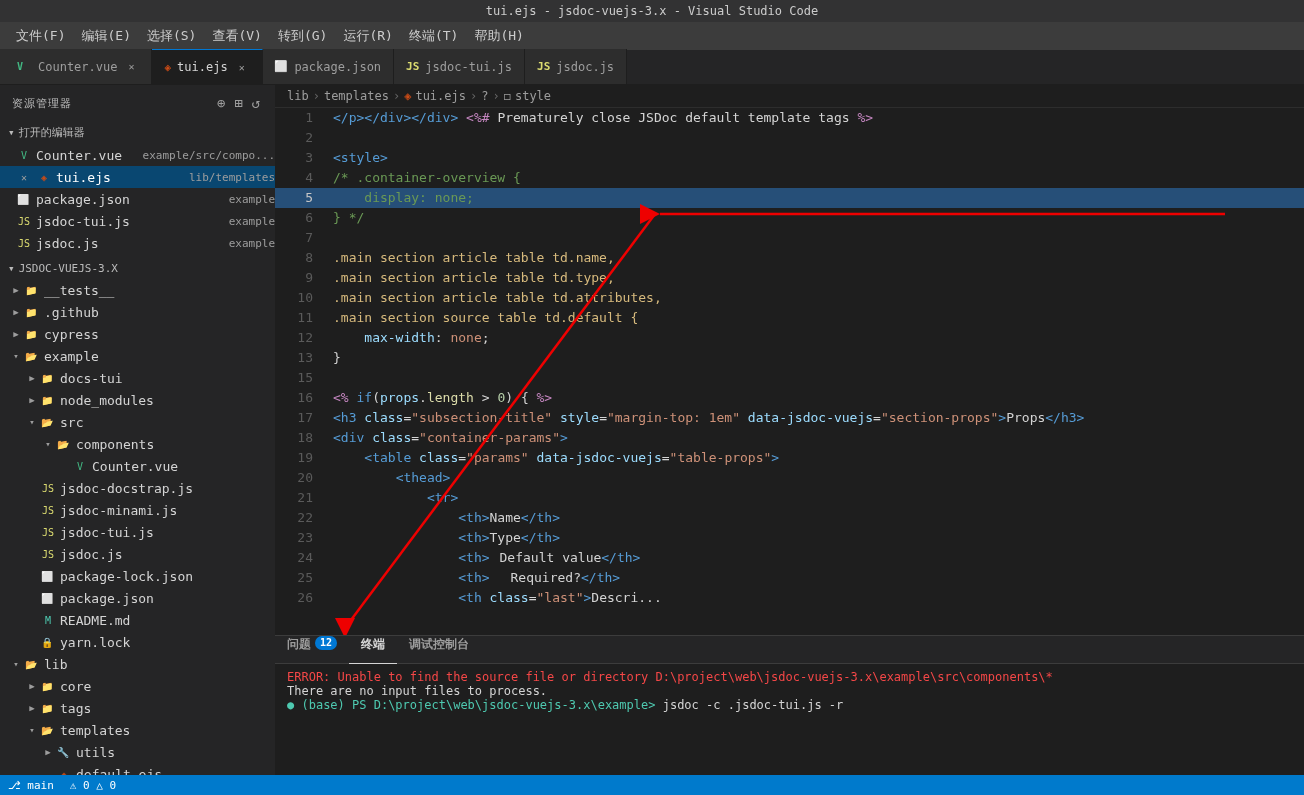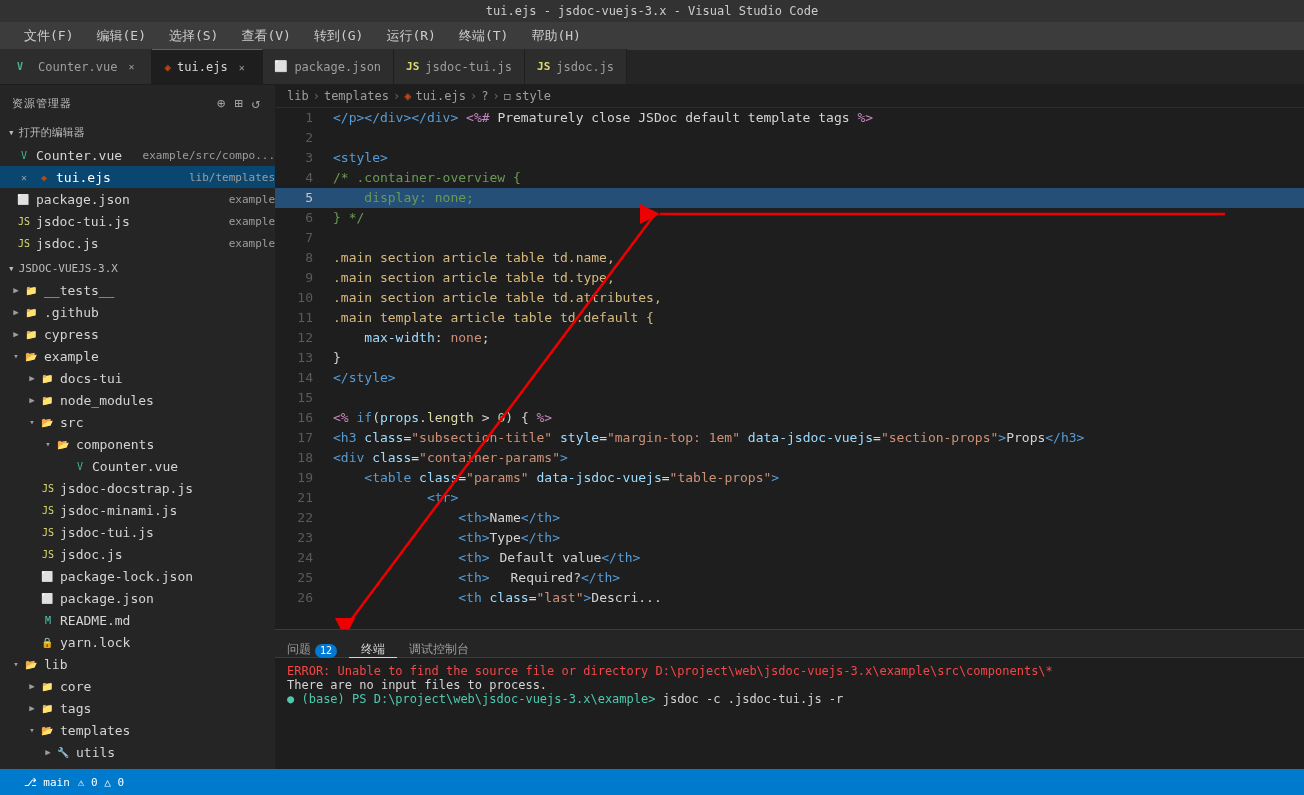--- a/index.html
+++ b/index.html
@@ -16,22 +16,22 @@
       color: #ccc;
       flex-shrink: 0;
     }
 
     
     .menu-bar {
       background: #3c3c3c;
       height: 28px;
       display: flex;
       align-items: center;
-      padding: 0 16px;
-      gap: 7px;
+      padding: 0 8px;
+      gap: 0;
       flex-shrink: 0;
     }
     .menu-item {
       color: #ccc;
       padding: 2px 8px;
       cursor: pointer;
       font-size: 13px;
     }
 
     
@@ -272,25 +272,26 @@
       background: #252526;
       height: 28px;
       align-items: center;
       border-bottom: 1px solid #3c3c3c;
       flex-shrink: 0;
     }
     .panel-tab {
       padding: 0 12px;
       height: 28px;
       display: flex;
-      align-items: flex-end;
+      align-items: flex-start;
       font-size: 12px;
       color: #9d9d9d;
       cursor: pointer;
       position: relative;
+      font-weight: bold;
     }
     .panel-tab.active {
       color: #d4d4d4;
     }
     .panel-tab.active::after {
       content: '';
       position: absolute;
       bottom: 0; left: 0; right: 0;
       height: 1px;
       background: #d4d4d4;
@@ -312,25 +313,25 @@
       overflow: auto;
       font-size: 12px;
       font-family: 'Consolas', monospace;
     }
     .terminal-error { color: #f44747; }
     .terminal-normal { color: #d4d4d4; }
     .terminal-prompt { color: #4ec9b0; }
 
     
     .status-bar {
-      height: 26px;
+      height: 20px;
       background: #007acc;
       display: flex;
       align-items: center;
-      padding: 0 24px;
+      padding: 0 8px;
       font-size: 11px;
       color: white;
       flex-shrink: 0;
     }
     .code-editor-wrapper {
       position: relative;
       flex: 1;
       overflow: hidden;
       display: flex;
       flex-direction: column;
@@ -645,37 +646,33 @@
                 <td class="line-content"><span class="selector-color">.main section article table td.type,</span></td>
               </tr>
 
               <tr class="code-row">
                 <td class="line-number">10</td>
                 <td class="line-content"><span class="selector-color">.main section article table td.attributes,</span></td>
               </tr>
 
               <tr class="code-row">
                 <td class="line-number">11</td>
-                <td class="line-content"><span class="selector-color">.main template article table td.default {</span></td>
+                <td class="line-content"><span class="selector-color">.main section source table td.default {</span></td>
               </tr>
 
               <tr class="code-row">
                 <td class="line-number">12</td>
                 <td class="line-content">    <span class="property-color">max-width</span><span class="punctuation">:</span> <span class="value-color">none</span><span class="punctuation">;</span></td>
               </tr>
 
               <tr class="code-row">
                 <td class="line-number">13</td>
                 <td class="line-content"><span class="punctuation">}</span></td>
               </tr>
 
-              <tr class="code-row">
-                <td class="line-number">14</td>
-                <td class="line-content"><span class="html-tag">&lt;/style&gt;</span></td>
-              </tr>
 
               <tr class="code-row">
                 <td class="line-number">15</td>
                 <td class="line-content"></td>
               </tr>
 
               <tr class="code-row">
                 <td class="line-number">16</td>
                 <td class="line-content"><span class="ejs-tag">&lt;%</span> <span style="color:#569cd6;">if</span><span class="punctuation">(</span><span class="kw-lightblue">props</span><span class="punctuation">.</span><span class="kw-yellow">length</span> <span class="punctuation">&gt;</span> <span style="color:#b5cea8;">0</span><span class="punctuation">)</span> <span class="punctuation">{</span> <span class="ejs-tag">%&gt;</span></td>
               </tr>
@@ -688,20 +685,24 @@
               <tr class="code-row">
                 <td class="line-number">18</td>
                 <td class="line-content"><span class="html-tag">&lt;div</span> <span class="html-attr">class</span><span class="punctuation">=</span><span class="html-str">"container-params"</span><span class="html-tag">&gt;</span></td>
               </tr>
 
               <tr class="code-row">
                 <td class="line-number">19</td>
                 <td class="line-content">    <span class="html-tag">&lt;table</span> <span class="html-attr">class</span><span class="punctuation">=</span><span class="html-str">"params"</span> <span class="html-attr">data-jsdoc-vuejs</span><span class="punctuation">=</span><span class="html-str">"table-props"</span><span class="html-tag">&gt;</span></td>
               </tr>
 
+              <tr class="code-row">
+                <td class="line-number">20</td>
+                <td class="line-content">        <span class="html-tag">&lt;thead&gt;</span></td>
+              </tr>
 
               <tr class="code-row">
                 <td class="line-number">21</td>
                 <td class="line-content">            <span class="html-tag">&lt;tr&gt;</span></td>
               </tr>
 
               <tr class="code-row">
                 <td class="line-number">22</td>
                 <td class="line-content">                <span class="html-tag">&lt;th&gt;</span><span style="color:#d4d4d4;margin-top:12px;">Name</span><span class="html-tag">&lt;/th&gt;</span></td>
               </tr>
@@ -765,15 +766,15 @@
           <div class="terminal-error">ERROR: Unable to find the source file or directory D:\project\web\jsdoc-vuejs-3.x\example\src\components\*</div>
           <div class="terminal-normal">There are no input files to process.</div>
           <div class="terminal-prompt">●&nbsp;<span style="color:#4ec9b0;">(base) PS D:\project\web\jsdoc-vuejs-3.x\example&gt;</span><span style="color:#d4d4d4;"> jsdoc -c .jsdoc-tui.js -r</span></div>
         </div>
       </div>
     </div>
   </div>
 
   <div class="status-bar">
     <span>⎇ main</span>
-    <span style="margin-left:8px;">⚠ 0 △ 0</span>
+    <span style="margin-left:16px;">⚠ 0 △ 0</span>
   </div>
 </div>
 
 </body></html>

